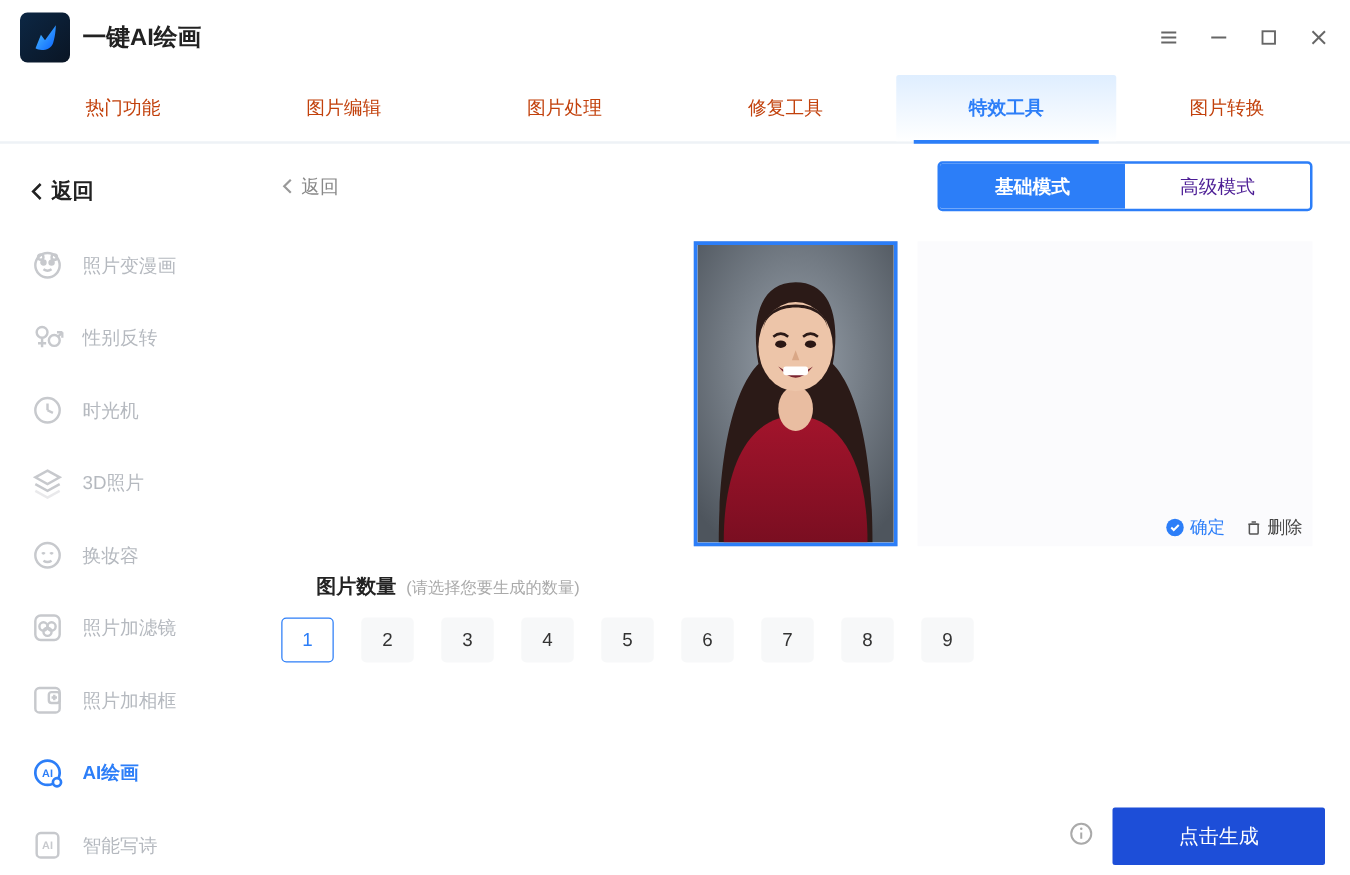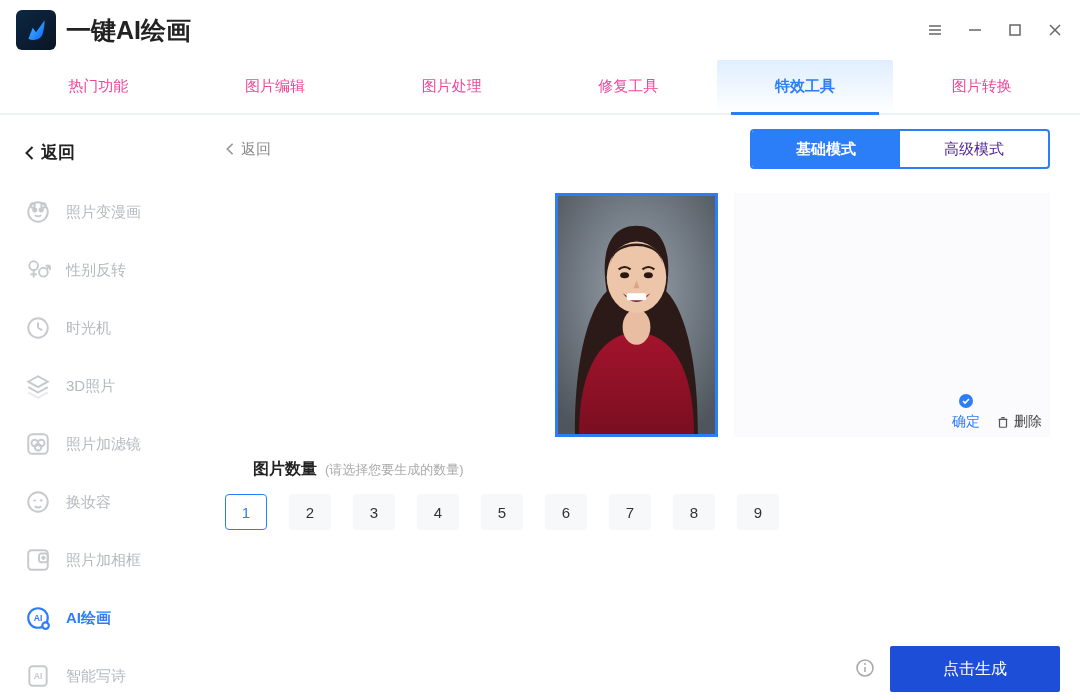--- a/index.html
+++ b/index.html
@@ -2,27 +2,27 @@
 <html><head>
 <meta charset="utf-8">
 <style>
   * { box-sizing: border-box; margin: 0; padding: 0; font-family: "PingFang SC", "Microsoft YaHei", Arial, sans-serif; }
   body { width: 1080px; height: 700px; background: #fff; overflow: hidden; }
 
   .titlebar { height: 60px; display: flex; align-items: center; padding: 0 16px; }
   .logo-wrap { display: flex; align-items: center; gap: 10px; }
   .logo { width: 40px; height: 40px; border-radius: 6px; background: linear-gradient(135deg,#0c2744,#0a1524); display:flex; align-items:center; justify-content:center; }
   .logo svg { width: 26px; height: 26px; }
-  .app-title { font-size: 25px; font-weight: 700; color: #222; }
+  .app-title { font-size: 19px; font-weight: 700; color: #222; }
   .win-controls { margin-left:auto; display:flex; gap:22px; align-items:center; }
   .win-btn { width:18px; height:18px; display:flex; align-items:center; justify-content:center; cursor:pointer; color:#666; }
   .win-btn svg{ width:16px; height:16px; display:block; }
 
   .tabbar { display:flex; height:55px; border-bottom:2px solid #eef2f6; padding:0 10px; }
-  .tab { flex:1; display:flex; align-items:center; justify-content:center; font-size:15px; color:#ec4899; cursor:pointer; position:relative; }
+  .tab { flex:1; display:flex; align-items:center; justify-content:center; font-size:15px; color:#c2410c; cursor:pointer; position:relative; }
   .tab.active { color:#2c7ef8; font-weight:700; background:linear-gradient(180deg,#dfeeff 0%, #fff 100%);  border-top-left-radius: 2px;border-top-right-radius:2px;}
   .tab.active::after{ content:""; position:absolute; left:8%; right:8%; bottom:-2px; height:3px; background:#2c7ef8; }
 
   .body { display:flex; height: 583px; }
   .sidebar { width:205px; padding:18px 8px 0 18px; overflow-y:auto; }
   .back-item { display:flex; align-items:center; gap:6px; font-size:17px; font-weight:600; color:#222; cursor:pointer; margin: 8px 0 22px 6px; }
   .side-item { display:flex; align-items:center; gap:14px; padding:12px 4px 12px 6px; font-size:15px; color:#b5b9bf; cursor:pointer; margin:6px 0; }
   .side-item.active { color:#2c7ef8; font-weight:700; }
   .side-icon { width:28px; height:28px; display:flex; align-items:center; justify-content:center; }
   .side-icon svg { width:26px; height:26px; }
@@ -31,21 +31,21 @@
   .topline { display:flex; align-items:center; }
   .back2 { display:flex; align-items:center; gap:6px; color:#888; cursor:pointer; font-size:15px; }
   .mode-toggle { margin-left:auto; display:flex; border:2px solid #2c7ef8; border-radius:4px; overflow:hidden; }
   .mode-btn { width:148px; height:36px; display:flex; align-items:center; justify-content:center; font-size:15px; color:#4c1d95; cursor:pointer; }
   .mode-btn.active { background:#2c7ef8; color:#fff; font-weight:600; }
 
   .canvas-row { display:flex; margin-top:24px; gap:8px; }
   .preview { margin-left: 330px; width:163px; height:244px; border:3px solid #2c7ef8; background:#d8dadd; display:flex; align-items:center; justify-content:center; overflow:hidden; position:relative; }
   .preview svg{ width:100%; height:100%; }
   .side-panel { flex:1; background:#fbfbfd; margin-left:8px; min-height:244px; display:flex; align-items:flex-end; justify-content:flex-end; padding:6px 8px; }
-  .confirm { display:flex; align-items:center; gap:4px; color:#2c7ef8; font-size:14px; cursor:pointer; margin-right:16px;flex-direction:column; }
+  .confirm { display:flex; align-items:center; gap:4px; color:#2c7ef8; font-size:14px; cursor:pointer; margin-right:16px; }
   .confirm svg{ width:16px; height:16px; }
   .delete { display:flex; align-items:center; gap:4px; color:#444; font-size:14px; cursor:pointer; }
   .delete svg{width:14px;height:14px;}
 
   .btn-primary { background:#2c7ef8; color:#fff; border:none; border-radius:4px; padding:12px 38px; font-size:15px; cursor:pointer; margin-top:24px; display:inline-block; }
 
   .qty-row { margin-top:22px; display:flex; align-items:center; gap:8px;margin-left:28px; }
   .qty-label { font-size:16px; font-weight:700; color:#222; }
   .qty-hint { font-size:13px; color:#aaa; }
   .numrow { display:flex; gap:22px; margin-top:14px; }
@@ -162,38 +162,38 @@
             <path d="M12 3 L21 8 L12 13 L3 8 Z"></path>
             <path d="M3 13 L12 18 L21 13"></path>
             <path d="M3 18 L12 23 L21 18" opacity="0.4"></path>
           </svg>
         </span>
       <span>3D照片</span>
     </div>
     <div class="side-item">
       <span class="side-icon">
           <svg viewBox="0 0 24 24" fill="none" stroke="#c7c9cd" stroke-width="1.8">
+            <circle cx="12" cy="12" r="9"></circle>
+            <path d="M8 11 q1 -1 2 0"></path>
+            <path d="M14 11 q1 -1 2 0"></path>
+            <path d="M9 16 q3 2 6 0"></path>
+          </svg>
+        </span>
+      <span>换妆容</span>
+    </div>
+    <div class="side-item">
+      <span class="side-icon">
+          <svg viewBox="0 0 24 24" fill="none" stroke="#c7c9cd" stroke-width="1.8">
             <rect x="3" y="3" width="18" height="18" rx="4"></rect>
             <circle cx="9" cy="11" r="3"></circle>
             <circle cx="15" cy="11" r="3"></circle>
             <circle cx="12" cy="15" r="3"></circle>
           </svg>
         </span>
       <span>照片加滤镜</span>
-    </div>
-    <div class="side-item">
-      <span class="side-icon">
-          <svg viewBox="0 0 24 24" fill="none" stroke="#c7c9cd" stroke-width="1.8">
-            <circle cx="12" cy="12" r="9"></circle>
-            <path d="M8 11 q1 -1 2 0"></path>
-            <path d="M14 11 q1 -1 2 0"></path>
-            <path d="M9 16 q3 2 6 0"></path>
-          </svg>
-        </span>
-      <span>换妆容</span>
     </div>
     <div class="side-item">
       <span class="side-icon">
           <svg viewBox="0 0 24 24" fill="none" stroke="#c7c9cd" stroke-width="1.8">
             <rect x="3" y="3" width="18" height="18" rx="3"></rect>
             <rect x="13" y="6" width="8" height="8" rx="2"></rect>
             <line x1="15" y1="10" x2="19" y2="10"></line>
             <line x1="17" y1="8" x2="17" y2="12"></line>
           </svg>
         </span>

